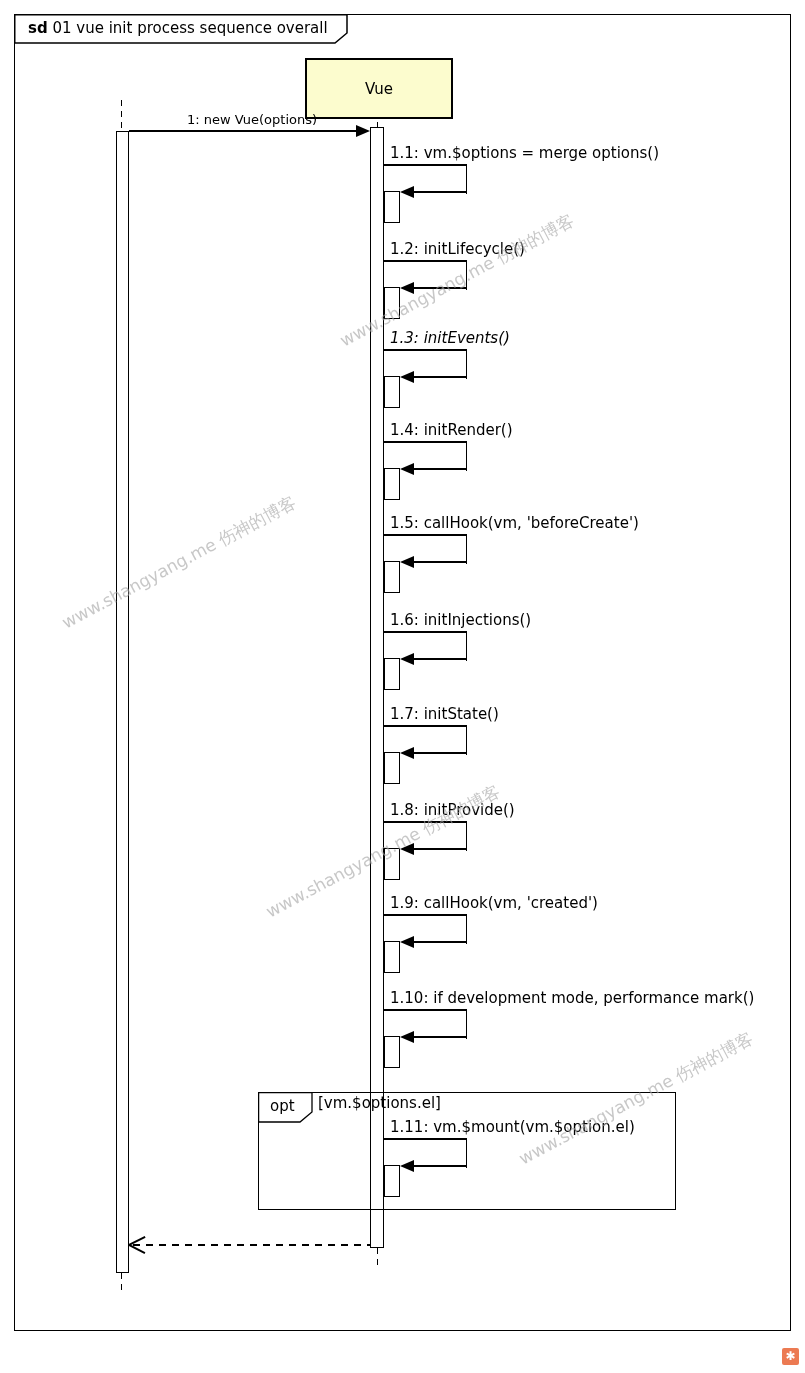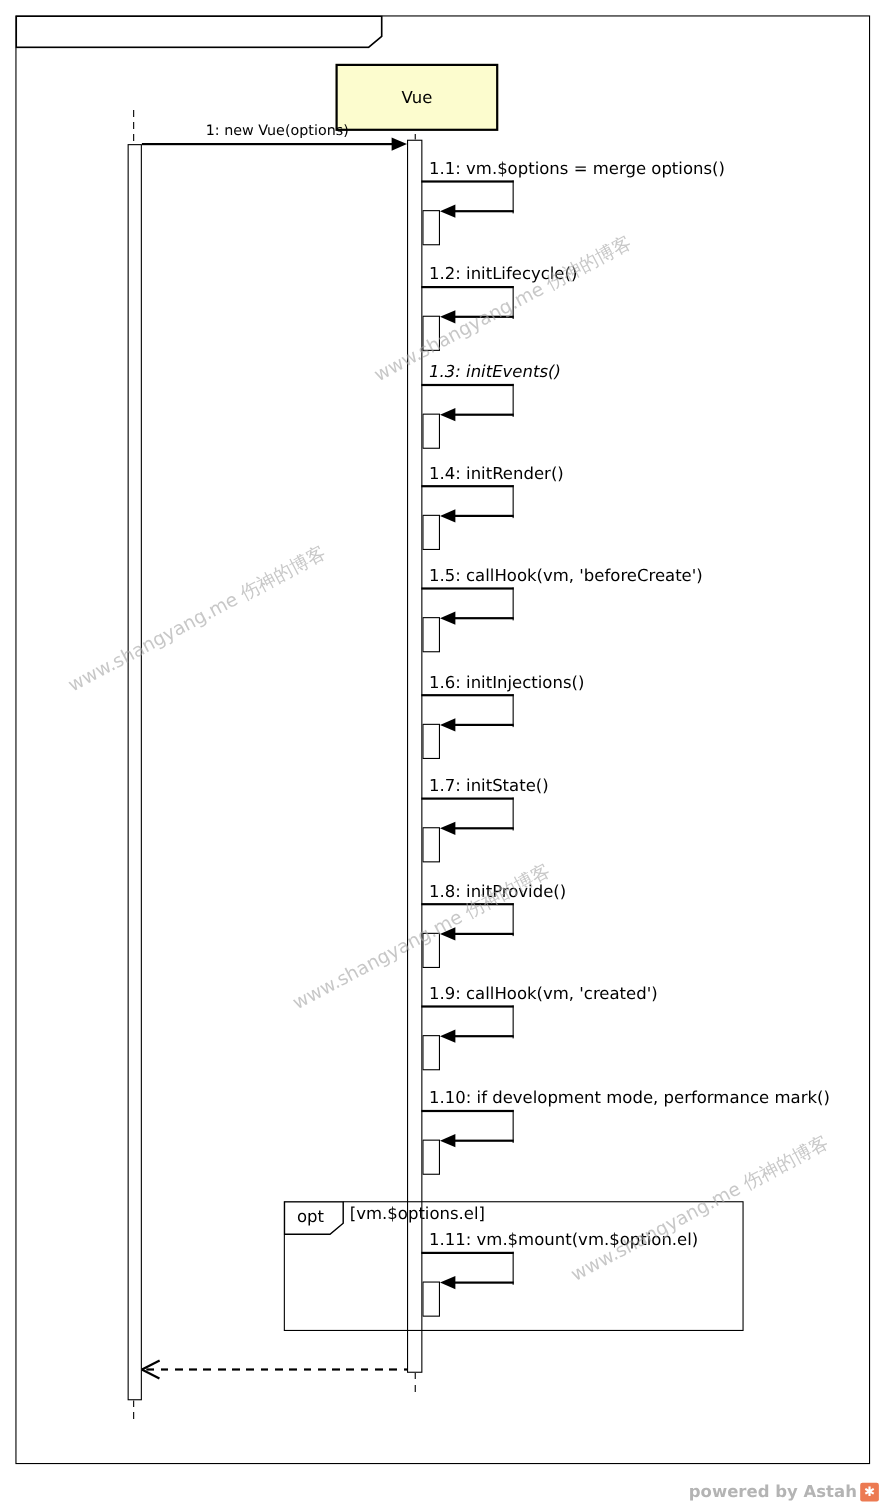--- a/index.html
+++ b/index.html
@@ -56,20 +56,24 @@
 </head>
 <body>
 
 <div class="canvas">
 
   <div class="abs frame"></div>
 
   <svg class="abs frame-tab" width="336" height="30" viewBox="0 0 336 30">
     <path d="M0.75,0.75 H333 V19 L321,29 H0.75 Z" fill="#ffffff" stroke="#000000" stroke-width="1.5"></path>
   </svg>
+  <div class="abs frame-tab-text">
+    <span class="kw">sd</span>
+    <span>01 vue init process sequence overall</span>
+  </div>
 
   <div class="abs vdash" style="left:121px;top:100px;height:31px;"></div>
   <div class="abs vdash" style="left:377px;top:100px;height:27px;"></div>
   <div class="abs vdash" style="left:121px;top:1273px;height:19px;"></div>
   <div class="abs vdash" style="left:377px;top:1248px;height:19px;"></div>
 
   <div class="abs head head-vue">
     <span>Vue</span>
   </div>
 
@@ -182,16 +186,15 @@
   <div class="abs ret-wing" style="transform:rotate(-27deg);"></div>
   <div class="abs ret-wing" style="transform:rotate(27deg);"></div>
 
   <div id="watermarks">
       <div class="wm" style="left: 336px; top: 332px; color: rgb(166, 166, 166);">www.shangyang.me 伤神的博客</div>
       <div class="wm" style="left: 58px; top: 614px; color: rgb(166, 166, 166);">www.shangyang.me 伤神的博客</div>
       <div class="wm" style="left: 262px; top: 903px; color: rgb(166, 166, 166);">www.shangyang.me 伤神的博客</div>
       <div class="wm" style="left: 515px; top: 1150px; color: rgb(166, 166, 166);">www.shangyang.me 伤神的博客</div>
     </div>
 
-  <div class="abs footer-text">powered by Astah</div>
   <div class="abs footer-logo">✱</div>
 
 </div>
 
 </body></html>

